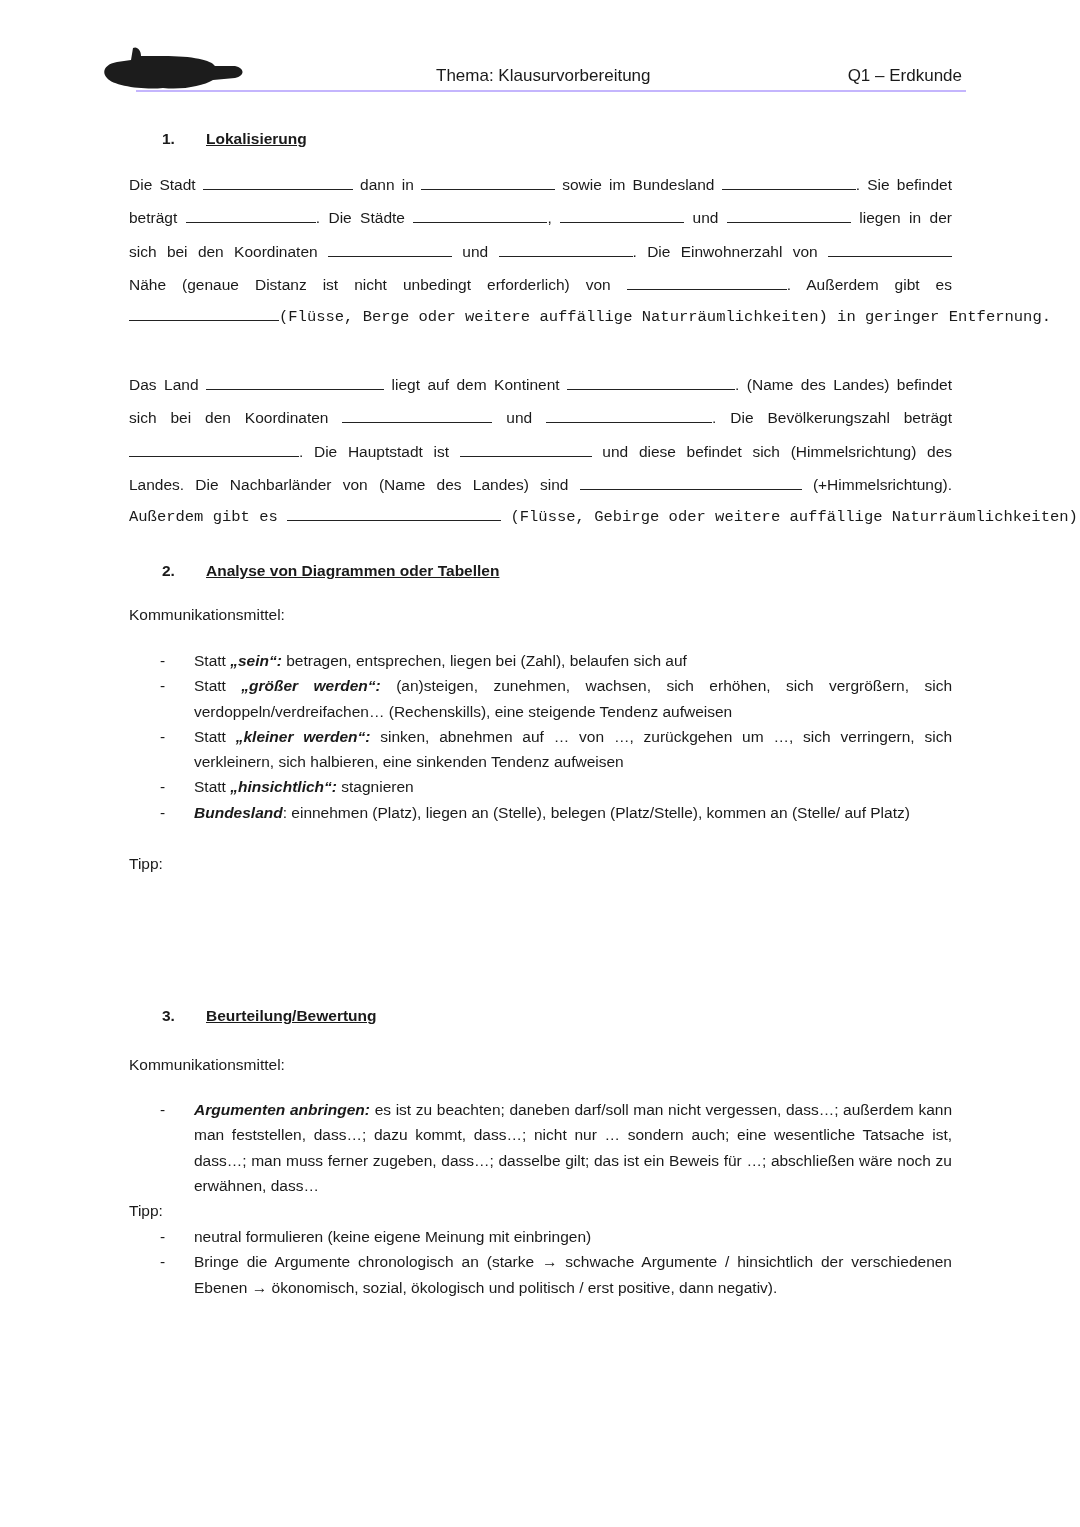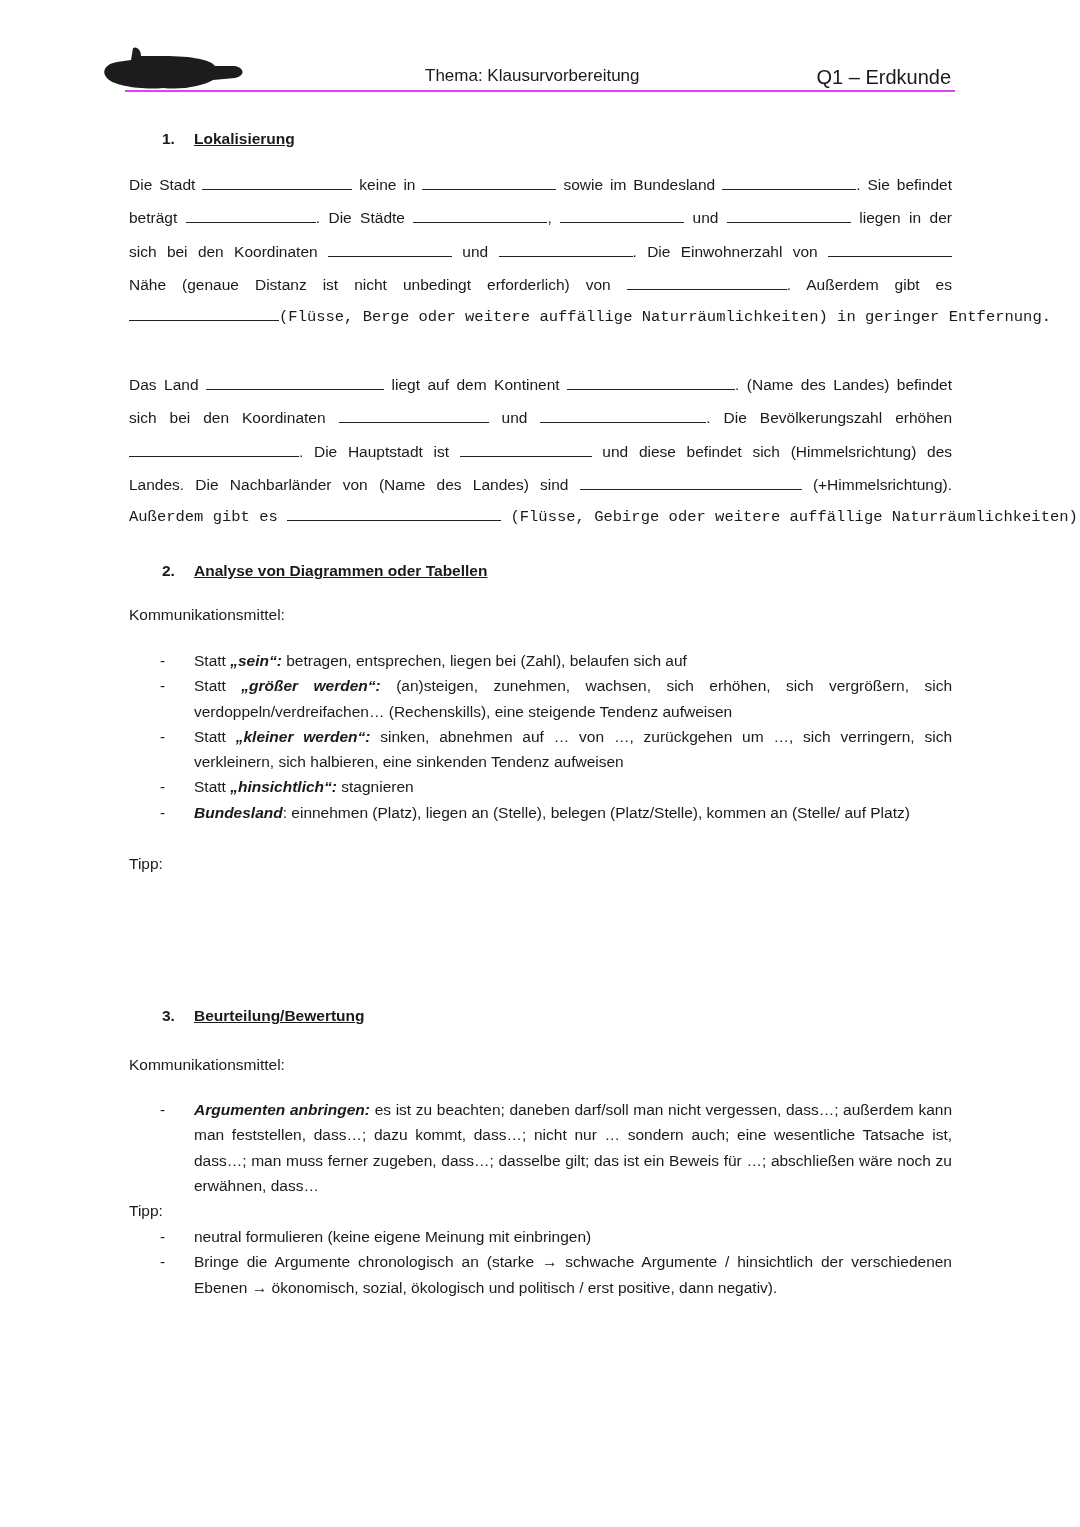--- a/index.html
+++ b/index.html
@@ -1,24 +1,24 @@
 <!DOCTYPE html>
 <html><head>
 <meta charset="utf-8">
 <style>
   html, body { margin: 0; padding: 0; background: #ffffff; }
   body { width: 1080px; height: 1527px; position: relative; overflow: hidden;
          font-family: "Liberation Sans", "DejaVu Sans", sans-serif; color: #1a1a1a; font-size: 15.5px; }
   .blot { position: absolute; left: 103px; top: 46px; width: 142px; height: 44px; }
-  .header { position: absolute; left: 125px; top: 64px; width: 830px; height: 26px; border-bottom: 2px solid #d946ef; }
+  .header { position: absolute; left: 136px; top: 64px; width: 830px; height: 26px; border-bottom: 2px solid #c4b5fd; }
   .header .title { position: absolute; left: 300px; top: 2px; font-size: 17px; }
-  .header .course { position: absolute; right: 4px; top: 2px; font-size: 20px; }
+  .header .course { position: absolute; right: 4px; top: 2px; font-size: 17px; }
   .section-h { position: absolute; left: 162px; font-weight: bold; font-size: 15.5px; }
   .section-h .num { display: inline-block; width: 32px; }
-  .section-h .txt { text-decoration: underline; }
+  .section-h .txt { text-decoration: underline; margin-left: 12px; }
   .para { position: absolute; left: 129px; width: 823px; line-height: 33.3px; text-align: justify; text-align-last: left; }
   .blank { display: inline-block; border-bottom: 1px solid #222; height: 14px; vertical-align: baseline; }
   .label { position: absolute; left: 129px; }
   .label.bold { font-weight: normal; }
   ul.dash { position: absolute; left: 129px; width: 823px; margin: 0; padding: 0; list-style: none; line-height: 25.3px; }
   ul.dash li { position: relative; padding-left: 65px; text-align: justify; }
   ul.dash li::before { content: "-"; position: absolute; left: 31px; }
   .bi { font-weight: bold; font-style: italic; }
   .line { display: block; white-space: nowrap; font-family: Liberation Mono, monospace; }
   .jline { display: block; text-align: justify; text-align-last: justify; }
@@ -33,30 +33,30 @@
 <div class="header">
   <span class="title">Thema: Klausurvorbereitung</span>
   <span class="course">Q1 – Erdkunde</span>
 </div>
 
 <div class="section-h" style="top:130px;">
   <span class="num">1.</span><span class="txt">Lokalisierung</span>
 </div>
 
 <div class="para" style="top:168px;">
-  <span class="jline"><span>Die Stadt</span> <span class="blank" style="width:150px"></span> <span>keine in</span> <span class="blank" style="width:134px"></span> <span>sowie im Bundesland</span> <span class="blank" style="width:134px"></span><span>. Sie befindet</span></span>
+  <span class="jline"><span>Die Stadt</span> <span class="blank" style="width:150px"></span> <span>dann in</span> <span class="blank" style="width:134px"></span> <span>sowie im Bundesland</span> <span class="blank" style="width:134px"></span><span>. Sie befindet</span></span>
   <span class="jline"><span>beträgt</span> <span class="blank" style="width:130px"></span><span>. Die Städte</span> <span class="blank" style="width:134px"></span><span>,</span> <span class="blank" style="width:124px"></span> <span>und</span> <span class="blank" style="width:124px"></span> <span>liegen in der</span></span>
   <span class="jline"><span>sich bei den Koordinaten</span> <span class="blank" style="width:124px"></span> <span>und</span> <span class="blank" style="width:134px"></span><span>. Die Einwohnerzahl von</span> <span class="blank" style="width:124px"></span></span>
   <span class="jline"><span>Nähe (genaue Distanz ist nicht unbedingt erforderlich) von</span> <span class="blank" style="width:160px"></span><span>. Außerdem gibt es</span></span>
   <span class="line"><span class="blank" style="width:150px"></span><span>(Flüsse, Berge oder weitere auffällige Naturräumlichkeiten) in geringer Entfernung.</span></span>
 </div>
 
 <div class="para" style="top:368px;">
   <span class="jline"><span>Das Land</span> <span class="blank" style="width:178px"></span> <span>liegt auf dem Kontinent</span> <span class="blank" style="width:168px"></span><span>. (Name des Landes) befindet</span></span>
-  <span class="jline"><span>sich bei den Koordinaten</span> <span class="blank" style="width:150px"></span> <span>und</span> <span class="blank" style="width:166px"></span><span>. Die Bevölkerungszahl erhöhen</span></span>
+  <span class="jline"><span>sich bei den Koordinaten</span> <span class="blank" style="width:150px"></span> <span>und</span> <span class="blank" style="width:166px"></span><span>. Die Bevölkerungszahl beträgt</span></span>
   <span class="jline"><span class="blank" style="width:170px"></span><span>. Die Hauptstadt ist</span> <span class="blank" style="width:132px"></span> <span>und diese befindet sich (Himmelsrichtung) des</span></span>
   <span class="jline"><span>Landes. Die Nachbarländer von (Name des Landes) sind</span> <span class="blank" style="width:222px"></span> <span>(+Himmelsrichtung).</span></span>
   <span class="line"><span>Außerdem gibt es</span> <span class="blank" style="width:214px"></span> <span>(Flüsse, Gebirge oder weitere auffällige Naturräumlichkeiten).</span></span>
 </div>
 
 <div class="section-h" style="top:562px;">
   <span class="num">2.</span><span class="txt">Analyse von Diagrammen oder Tabellen</span>
 </div>
 <div class="label" style="top:606px;">Kommunikationsmittel:</div>
 

